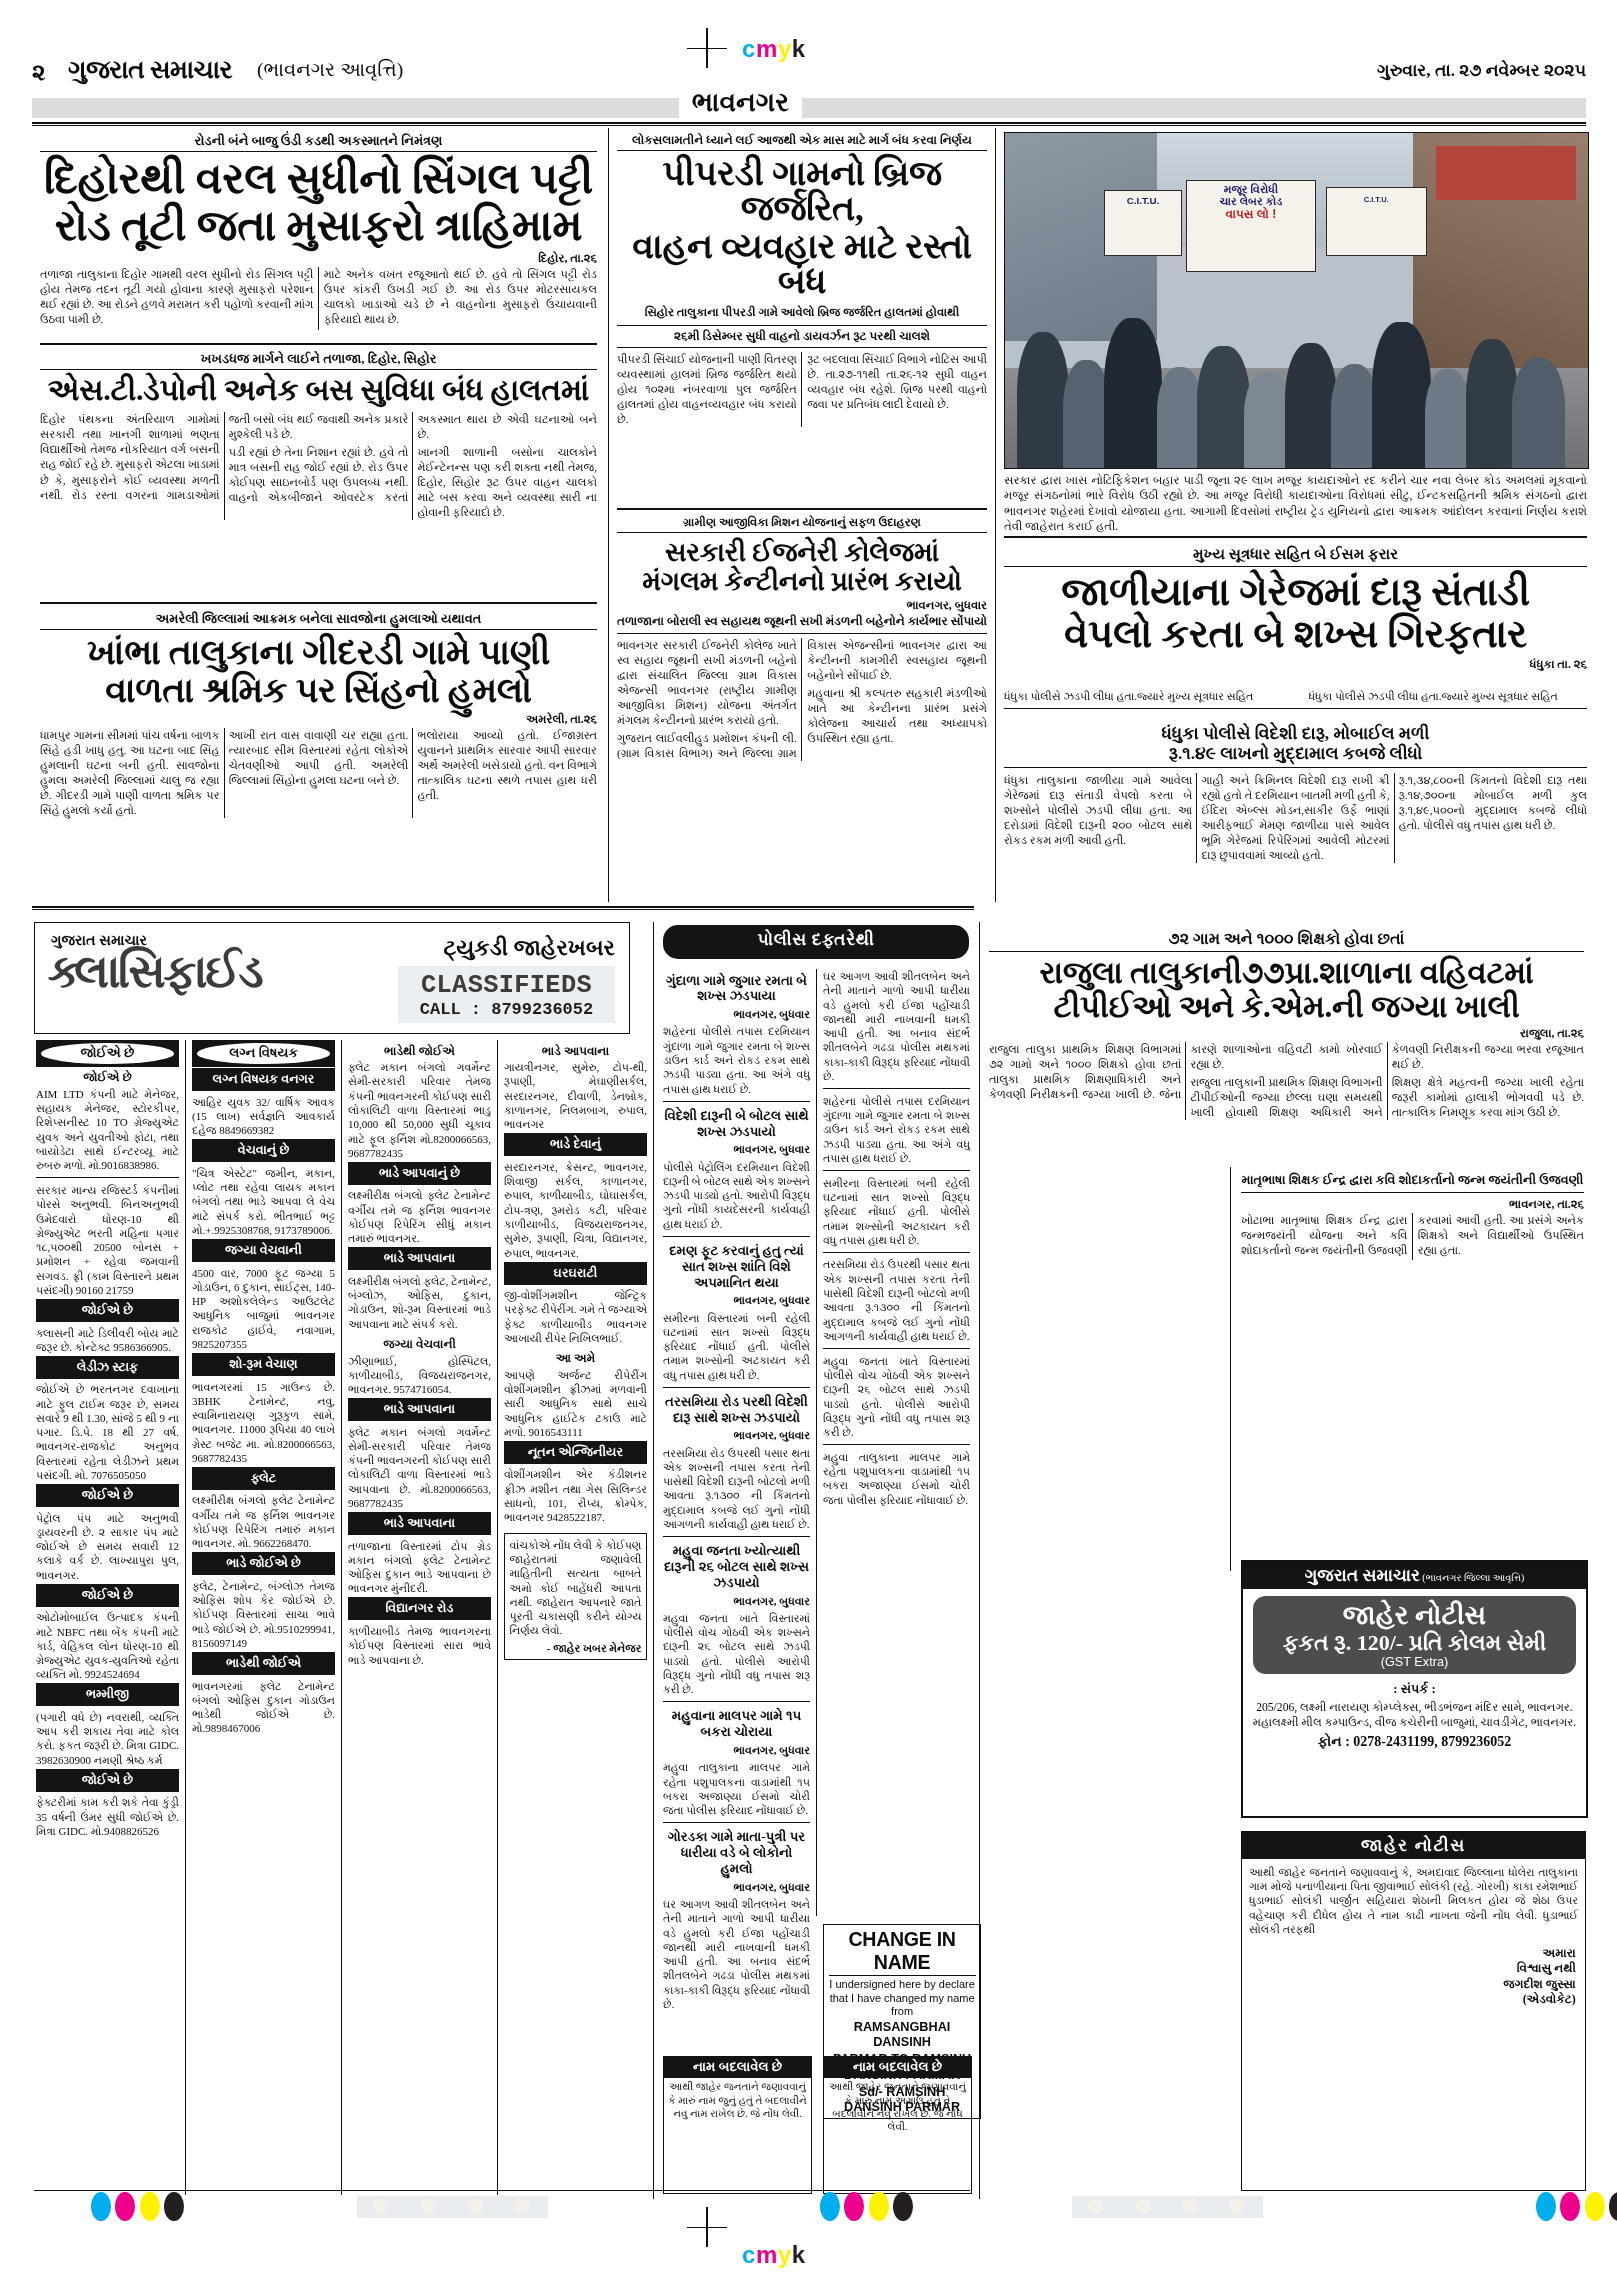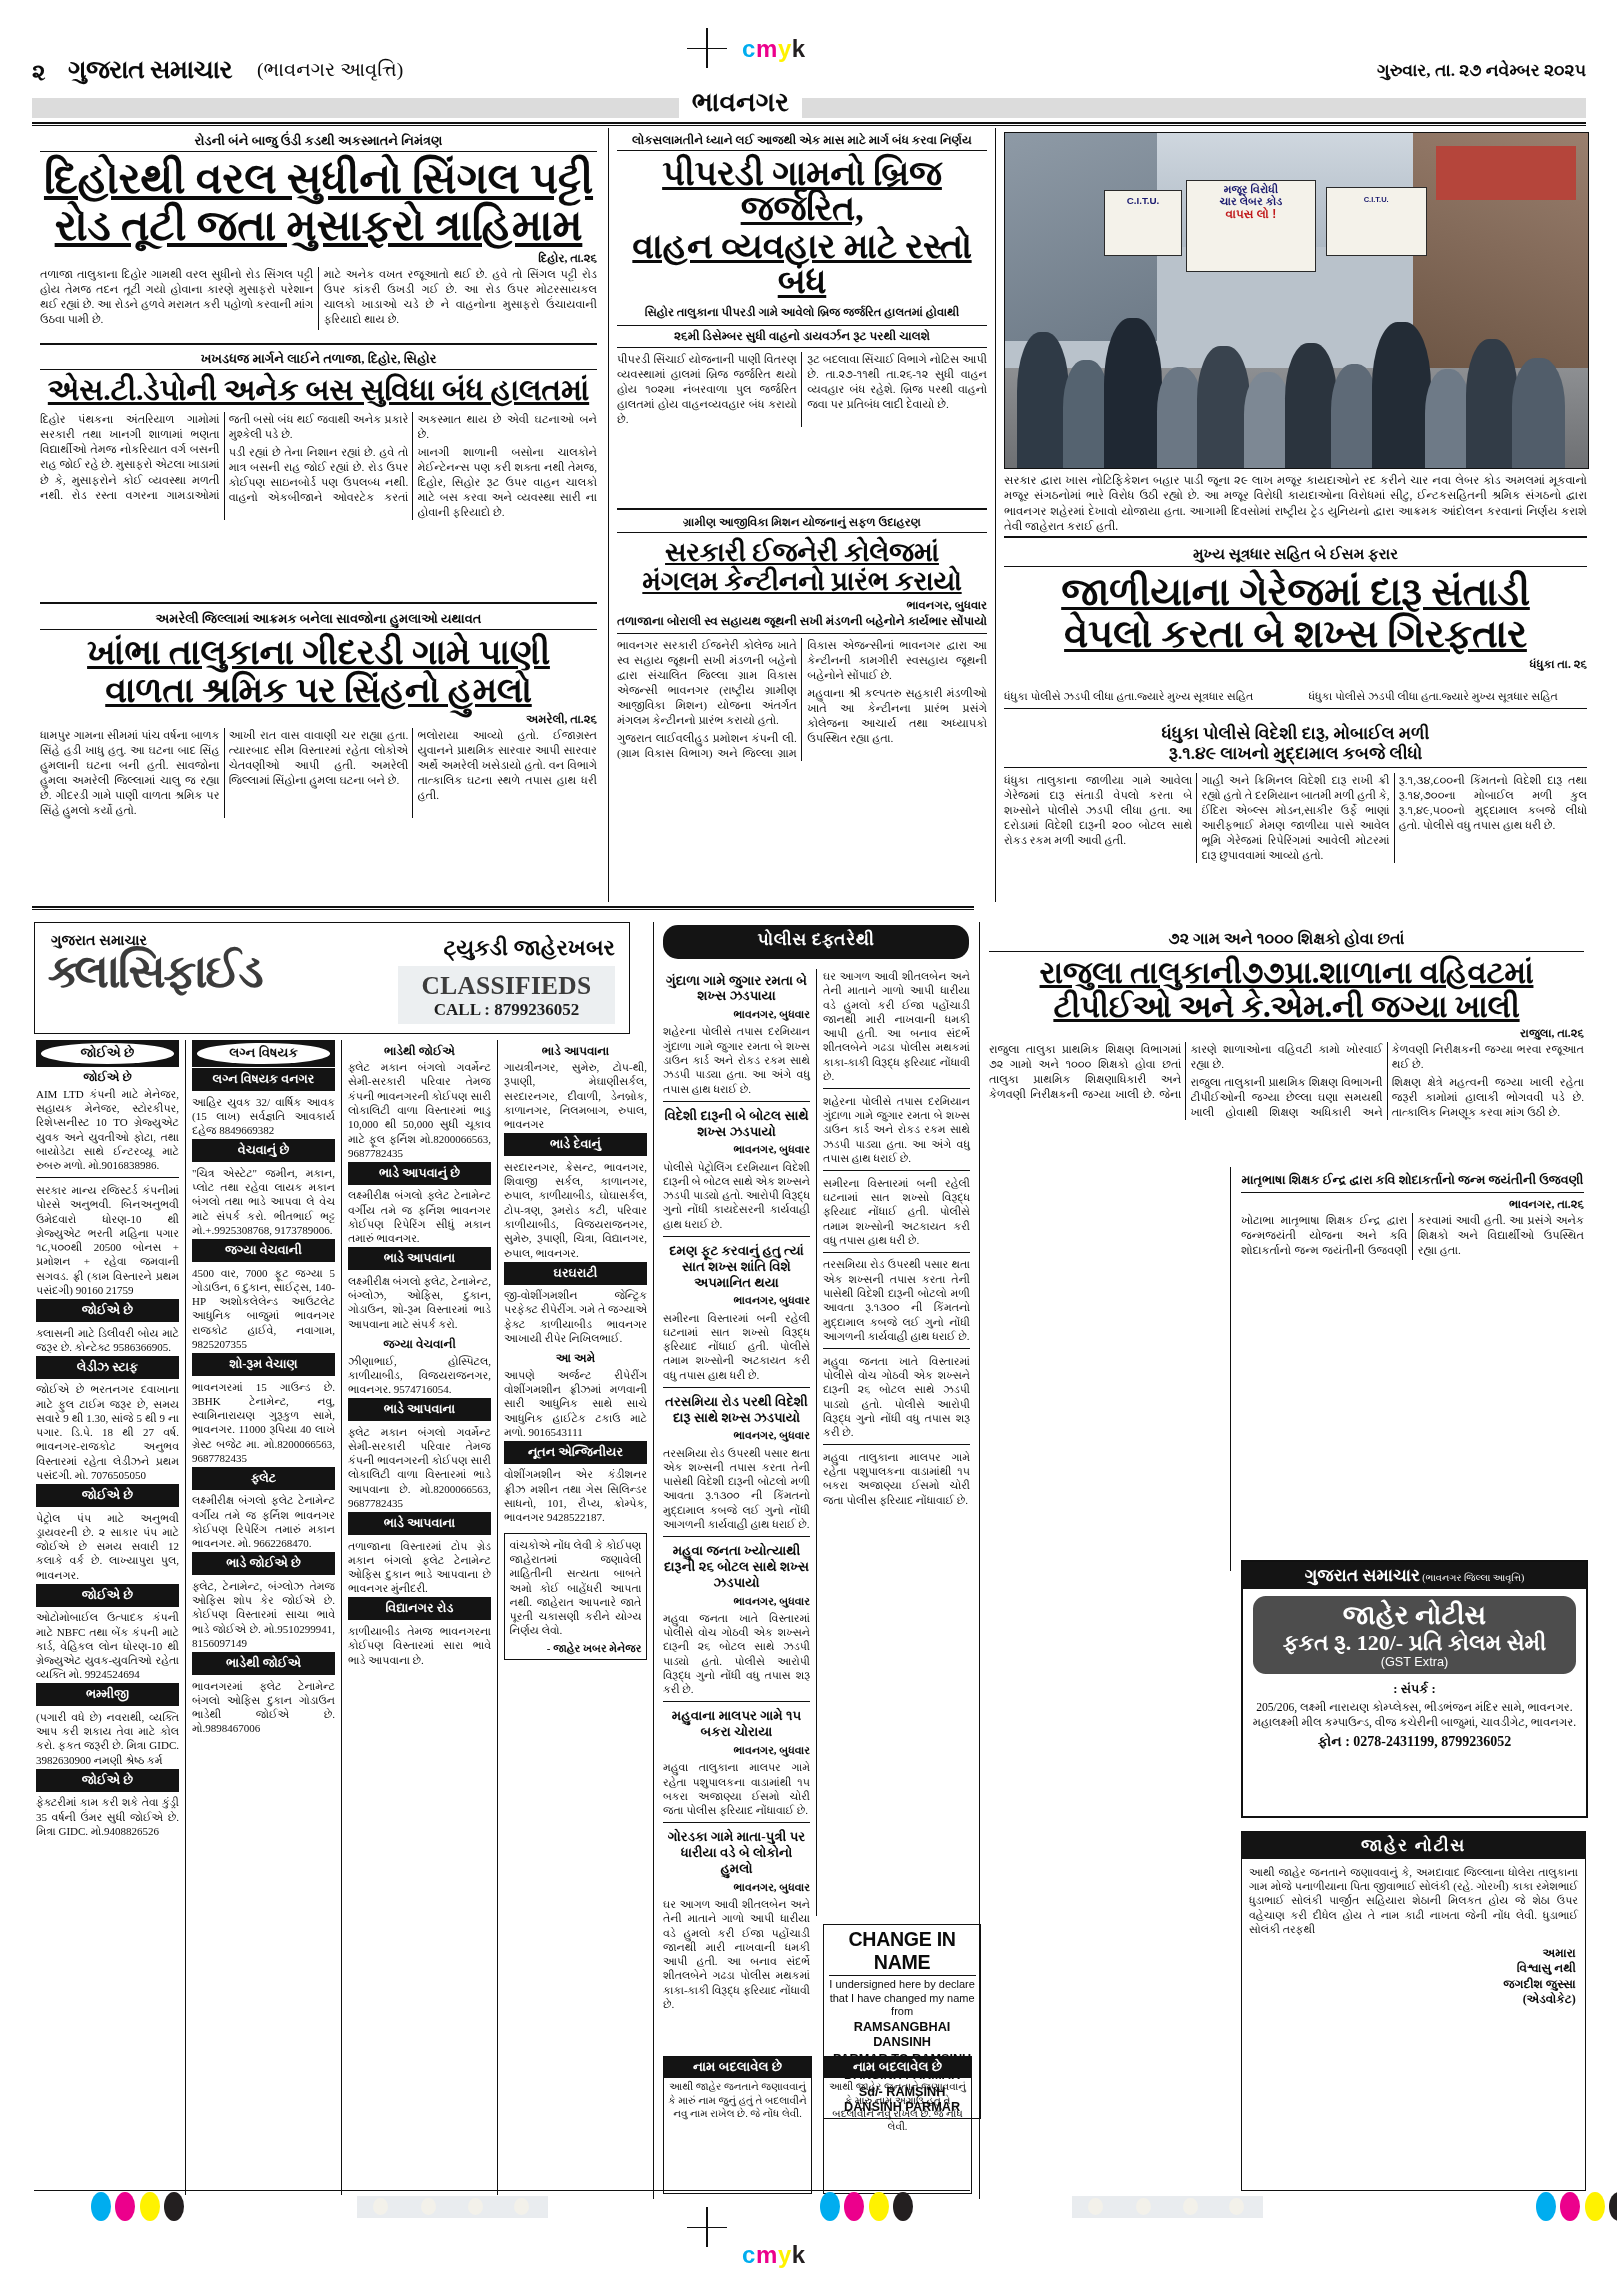--- a/index.html
+++ b/index.html
@@ -31,21 +31,21 @@
   .edition{position:absolute;left:225px;top:3.5px;font-size:19.6px;}
   .date-line{position:absolute;right:0;top:5.8px;font-size:17.3px;font-weight:bold;}
   .citybar{position:absolute;left:32px;top:98px;width:1554px;height:19.6px;background:#dcdcdc;}
   .cityname{position:absolute;left:679px;top:87px;font-size:26.6px;font-weight:bold;background:#fff;padding:0 12.7px;}
 
   .rule{position:absolute;background:#111;}
 
   
   .kicker{font-size:13px;font-weight:bold;text-align:center;line-height:1.25;
           border-bottom:1.7px solid #111;padding-bottom:2px;margin-bottom:5.2px;}
-  .hl{font-weight:bold;text-align:center;line-height:1.0;letter-spacing:-0.3px;text-decoration:underline;}
+  .hl{font-weight:bold;text-align:center;line-height:1.0;letter-spacing:-0.3px;}
   .hl.x1{font-size:43px;}
   .hl.x2{font-size:35px;}
   .hl.x3{font-size:30px;}
   .hl.x4{font-size:26.6px;}
   .dateline{font-size:11.6px;font-weight:bold;text-align:right;margin:4.6px 0 2.3px;}
   .body{font-size:11.3px;line-height:1.33;text-align:justify;}
   .body p{margin:0 0 2.9px;}
   .vline{position:absolute;width:1.2px;background:#111;}
   .hline{position:absolute;height:1.2px;background:#111;}
   .thick{height:2.3px;background:#111;}
@@ -65,21 +65,21 @@
   .ph-crowd i{position:absolute;bottom:0;border-radius:44% 44% 0 0;}
   .banner{position:absolute;background:#f4f2ea;border:1.2px solid #2a2a2a;}
   .banner b{display:block;text-align:center;font-family:"Liberation Sans",sans-serif;line-height:1.08;color:#1a1a6e;}
   .banner b.red{color:#c0191b;}
 
   
   .clbox{position:absolute;border:1.7px solid #111;}
   .cl-brand{position:absolute;font-size:14.4px;font-weight:bold;}
   .cl-word{position:absolute;font-weight:bold;font-size:46px;color:#3c3c3c;letter-spacing:-2.3px;}
   .cl-tyukdi{position:absolute;font-size:22px;font-weight:bold;}
-  .cl-eng{position:absolute;background:#eceff1;text-align:center;font-family:Liberation Serif, serif;}
+  .cl-eng{position:absolute;background:#eceff1;text-align:center;font-family:Liberation Mono, monospace;}
   .cl-eng .a{font-size:25.4px;font-weight:bold;color:#3c3c3c;letter-spacing:0.3px;}
   .cl-eng .b{font-size:17px;font-weight:bold;color:#1d1d1d;}
 
   
   .cl-col{position:absolute;}
   .cap{background:#141414;color:#fff;text-align:center;font-weight:bold;font-size:12.7px;
        padding:4px 0;position:relative;margin-bottom:0;}
   .cap.oval{padding:0;height:26.6px;}
   .cap.oval span{position:absolute;left:4.6px;right:4.6px;top:2.9px;bottom:2.9px;background:#fff;color:#111;
        border-radius:50%/50%;display:flex;align-items:center;justify-content:center;font-size:13.3px;}

